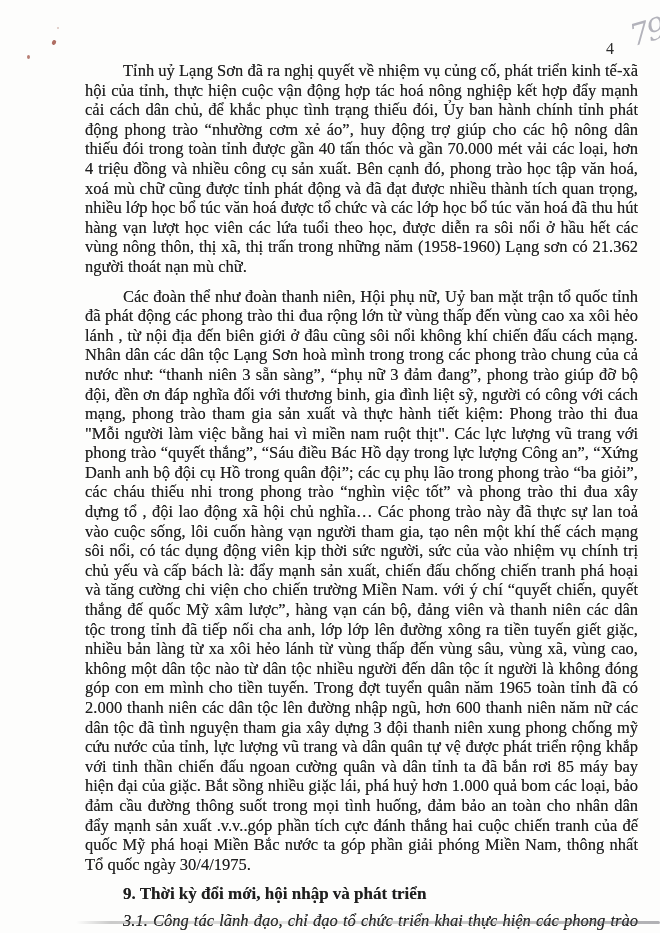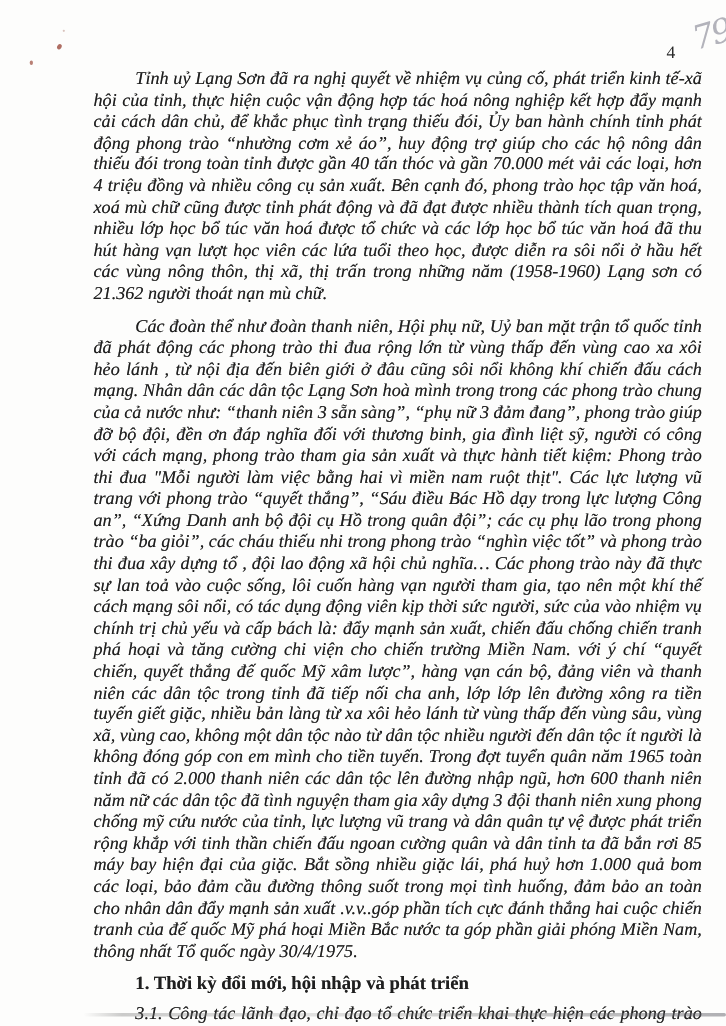--- a/index.html
+++ b/index.html
@@ -24,21 +24,21 @@
   .pagenum{
     position:absolute;top:40px;right:46px;
     font-size:16px;color:#2b2b2b;
   }
   .body-text{
     position:absolute;left:85px;right:22px;top:61px;
     font-size:16.5px;line-height:19.6px;
     text-align:justify;
     text-shadow:0 0 .4px rgba(0,0,0,.55);
   }
-  p.para{margin:0 0 10px;text-indent:38px;font-style:italic;}
+  p.para{margin:0 0 10px;text-indent:38px;}
   p.heading{
     margin:9px 0 7px;text-indent:38px;
     font-weight:bold;font-size:17px;
   }
   p.subheading{
     margin:0;text-indent:38px;
     font-style:italic;font-size:16.5px;
   }
   .speck{position:absolute;border-radius:50%;}
   .speck.s1{left:52px;top:40px;width:4px;height:5px;background:#9b4a3c;opacity:.8;transform:rotate(30deg);}
@@ -64,19 +64,19 @@
   <span class="speck s2"></span>
   <span class="speck s3"></span>
 
   <div class="handwritten">79</div>
 
   <div class="pagenum">4</div>
 
   <div class="body-text">
     <p class="para">Tỉnh uỷ Lạng Sơn đã ra nghị quyết về nhiệm vụ củng cố, phát triển kinh tế-xã hội của tỉnh, thực hiện cuộc vận động hợp tác hoá nông nghiệp kết hợp đẩy mạnh cải cách dân chủ, để khắc phục tình trạng thiếu đói, Ủy ban hành chính tỉnh phát động phong trào “nhường cơm xẻ áo”, huy động trợ giúp cho các hộ nông dân thiếu đói trong toàn tỉnh được gần 40 tấn thóc và gần 70.000 mét vải các loại, hơn 4 triệu đồng và nhiều công cụ sản xuất. Bên cạnh đó, phong trào học tập văn hoá, xoá mù chữ cũng được tỉnh phát động và đã đạt được nhiều thành tích quan trọng, nhiều lớp học bổ túc văn hoá được tổ chức và các lớp học bổ túc văn hoá đã thu hút hàng vạn lượt học viên các lứa tuổi theo học, được diễn ra sôi nổi ở hầu hết các vùng nông thôn, thị xã, thị trấn trong những năm (1958-1960) Lạng sơn có 21.362 người thoát nạn mù chữ.</p>
     <p class="para">Các đoàn thể như đoàn thanh niên, Hội phụ nữ, Uỷ ban mặt trận tổ quốc tỉnh đã phát động các phong trào thi đua rộng lớn từ vùng thấp đến vùng cao xa xôi hẻo lánh , từ nội địa đến biên giới ở đâu cũng sôi nổi không khí chiến đấu cách mạng. Nhân dân các dân tộc Lạng Sơn hoà mình trong trong các phong trào chung của cả nước như: “thanh niên 3 sẵn sàng”, “phụ nữ 3 đảm đang”, phong trào giúp đỡ bộ đội, đền ơn đáp nghĩa đối với thương binh, gia đình liệt sỹ, người có công với cách mạng, phong trào tham gia sản xuất và thực hành tiết kiệm: Phong trào thi đua "Mỗi người làm việc bằng hai vì miền nam ruột thịt". Các lực lượng vũ trang với phong trào “quyết thắng”, “Sáu điều Bác Hồ dạy trong lực lượng Công an”, “Xứng Danh anh bộ đội cụ Hồ trong quân đội”; các cụ phụ lão trong phong trào “ba giỏi”, các cháu thiếu nhi trong phong trào “nghìn việc tốt” và phong trào thi đua xây dựng tổ , đội lao động xã hội chủ nghĩa… Các phong trào này đã thực sự lan toả vào cuộc sống, lôi cuốn hàng vạn người tham gia, tạo nên một khí thế cách mạng sôi nổi, có tác dụng động viên kịp thời sức người, sức của vào nhiệm vụ chính trị chủ yếu và cấp bách là: đẩy mạnh sản xuất, chiến đấu chống chiến tranh phá hoại và tăng cường chi viện cho chiến trường Miền Nam. với ý chí “quyết chiến, quyết thắng đế quốc Mỹ xâm lược”, hàng vạn cán bộ, đảng viên và thanh niên các dân tộc trong tỉnh đã tiếp nối cha anh, lớp lớp lên đường xông ra tiền tuyến giết giặc, nhiều bản làng từ xa xôi hẻo lánh từ vùng thấp đến vùng sâu, vùng xã, vùng cao, không một dân tộc nào từ dân tộc nhiều người đến dân tộc ít người là không đóng góp con em mình cho tiền tuyến. Trong đợt tuyển quân năm 1965 toàn tỉnh đã có 2.000 thanh niên các dân tộc lên đường nhập ngũ, hơn 600 thanh niên năm nữ các dân tộc đã tình nguyện tham gia xây dựng 3 đội thanh niên xung phong chống mỹ cứu nước của tỉnh, lực lượng vũ trang và dân quân tự vệ được phát triển rộng khắp với tinh thần chiến đấu ngoan cường quân và dân tỉnh ta đã bắn rơi 85 máy bay hiện đại của giặc. Bắt sồng nhiều giặc lái, phá huỷ hơn 1.000 quả bom các loại, bảo đảm cầu đường thông suốt trong mọi tình huống, đảm bảo an toàn cho nhân dân đẩy mạnh sản xuất .v.v..góp phần tích cực đánh thắng hai cuộc chiến tranh của đế quốc Mỹ phá hoại Miền Bắc nước ta góp phần giải phóng Miền Nam, thông nhất Tổ quốc ngày 30/4/1975.</p>
-    <p class="heading">1. Thời kỳ đổi mới, hội nhập và phát triển</p>
+    <p class="heading">9. Thời kỳ đổi mới, hội nhập và phát triển</p>
     <p class="subheading">3.1. Công tác lãnh đạo, chỉ đạo tổ chức triển khai thực hiện  các phong trào thi đua của tỉnh</p>
   </div>
 
   <div class="bottom-edge"></div>
 
 </div>
 
 </body></html>

